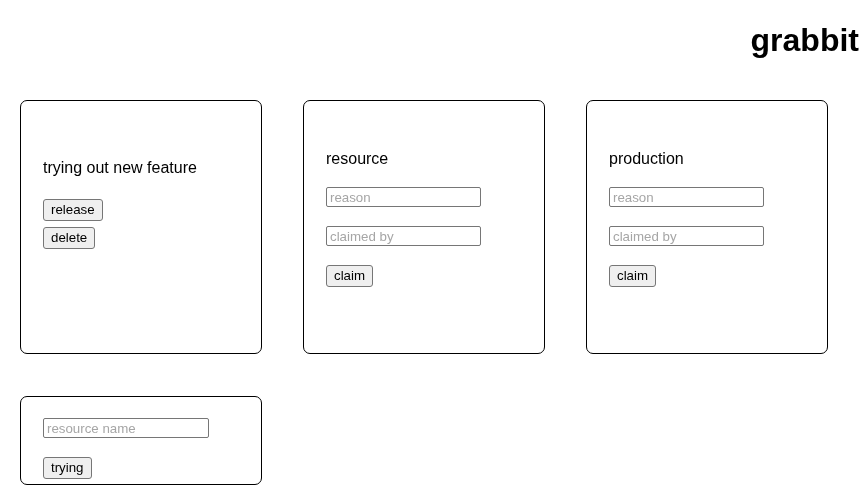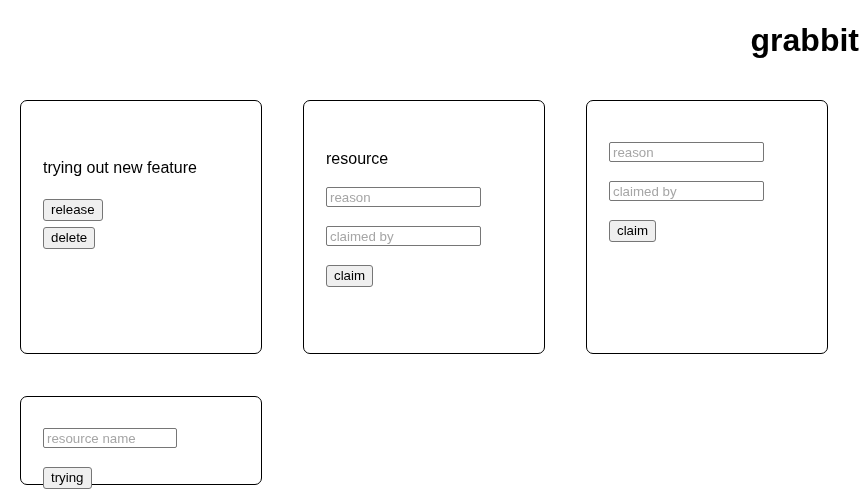--- a/index.html
+++ b/index.html
@@ -117,22 +117,22 @@
     left: 20px;
     box-sizing: border-box;
     width: 242px;
     height: 89px;
     background: #ffffff;
     border: 1px solid #000000;
     border-radius: 7px;
     padding: 12px 22px;
   }
   .create-card .field {
-    margin-top: 19px;
-    width: 134px;
+    margin-top: 9px;
+    width: 166px;
   }
 </style>
 </head>
 <body>
 
 <h1 class="page-title">grabbit</h1>
 
 <div class="cards-row">
 
   <div class="card card-resource">
@@ -144,20 +144,21 @@
   </div>
 
   <div class="card card-resource">
     <div class="card-title">resource</div>
     <input class="field" type="text" placeholder="reason" style="">
     <input class="field" type="text" placeholder="claimed by" style="">
     <button class="btn">claim</button>
   </div>
 
   <div class="card card-resource">
+    <div class="card-title">production</div>
     <input class="field" type="text" placeholder="reason" style="">
     <input class="field" type="text" placeholder="claimed by" style="">
     <button class="btn">claim</button>
   </div>
 
 </div>
 
 <div class="create-card">
   <input class="field" type="text" placeholder="resource name" style="">
   <button class="btn">trying</button>

